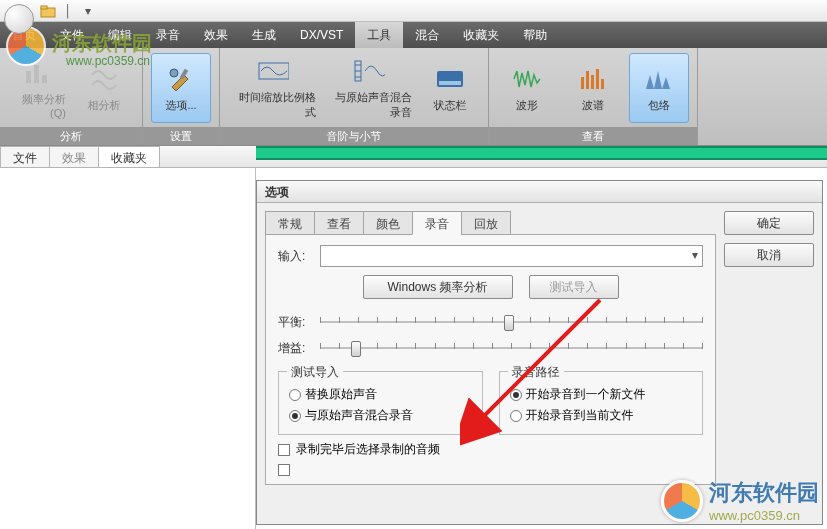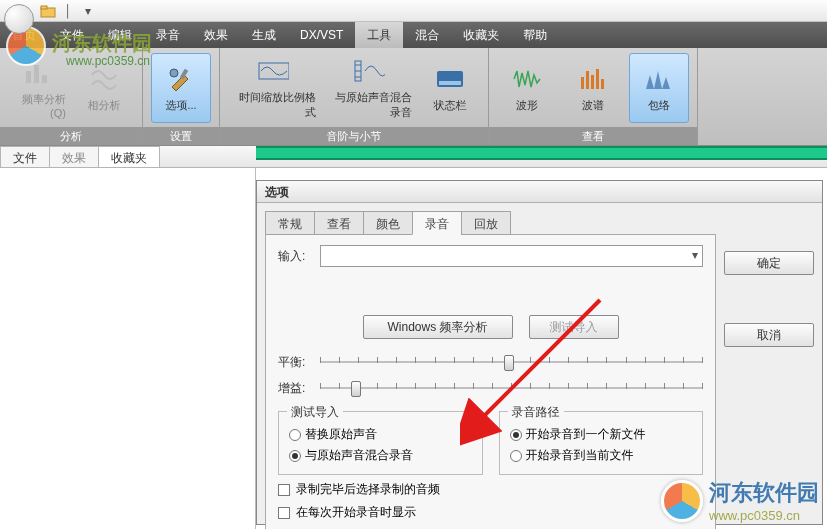--- a/index.html
+++ b/index.html
@@ -32,21 +32,21 @@
 .dlg-left{flex:1;}
 .dlg-right{width:90px;display:flex;flex-direction:column;gap:8px;}
 .tabstrip{display:flex;border-bottom:1px solid #aaa;height:24px;}
 .tabstrip .tab{padding:4px 12px;border:1px solid #a3a3a3;background:#e5e5e5;margin-right:-1px;margin-bottom:-1px;color:#444;}
 .tabstrip .tab.active{background:#f7f7f7;border-bottom:1px solid #f7f7f7;}
 .tabcontent{border:1px solid #aaa;border-top:none;background:#f7f7f7;padding:10px 12px 8px;}
 .row{display:flex;align-items:center;margin-bottom:8px;gap:0;}
 .row .lab{width:42px;color:#333;}
 .combo{flex:1;height:22px;border:1px solid #9a9a9a;background:#fff;position:relative;}
 .combo::after{content:"▾";position:absolute;right:4px;top:2px;color:#555;}
-.btn{height:24px;border:1px solid #8a8a8a;background:linear-gradient(#fdfdfd,#e2e2e2);border-radius:2px;padding:0 16px;display:inline-flex;align-items:center;justify-content:center;color:#333;margin-top:40px;}
+.btn{height:24px;border:1px solid #8a8a8a;background:linear-gradient(#fdfdfd,#e2e2e2);border-radius:2px;padding:0 16px;display:inline-flex;align-items:center;justify-content:center;color:#333;}
 .btn.disabled{color:#9a9a9a;}
 .slider{flex:1;height:18px;position:relative;}
 .slider .track{position:absolute;left:0;right:0;top:8px;height:2px;background:#c0c0c0;}
 .slider .ticks{position:absolute;left:0;right:0;top:4px;display:flex;justify-content:space-between;}
 .slider .ticks i{width:1px;height:6px;background:#888;}
 .slider .thumb{position:absolute;top:2px;width:10px;height:16px;background:linear-gradient(#fff,#d0d0d0);border:1px solid #777;border-radius:2px;}
 .groupbox{border:1px solid #bcbcbc;padding:10px 10px 6px;position:relative;margin-top:6px;}
 .groupbox .legend{position:absolute;top:-8px;left:8px;background:#f7f7f7;padding:0 4px;color:#333;}
 .radio{display:flex;align-items:center;gap:4px;margin:4px 0;}
 .radio .dot{width:12px;height:12px;border:1px solid #777;border-radius:50%;background:#fff;display:flex;align-items:center;justify-content:center;}
@@ -324,21 +324,20 @@
                 <span>开始录音到当前文件</span>
               </div>
           </div>
         </div>
         <div class="check">
             <span class="box"></span>
             <span>录制完毕后选择录制的音频</span>
           </div>
         <div class="check">
             <span class="box"></span>
-            <span>在每次开始录音时显示</span>
           </div>
       </div>
     </div>
     <div class="dlg-right">
       <div class="btn" style="width:100%">确定</div>
       <div class="btn" style="width:100%">取消</div>
     </div>
   </div>
 </div>
 

